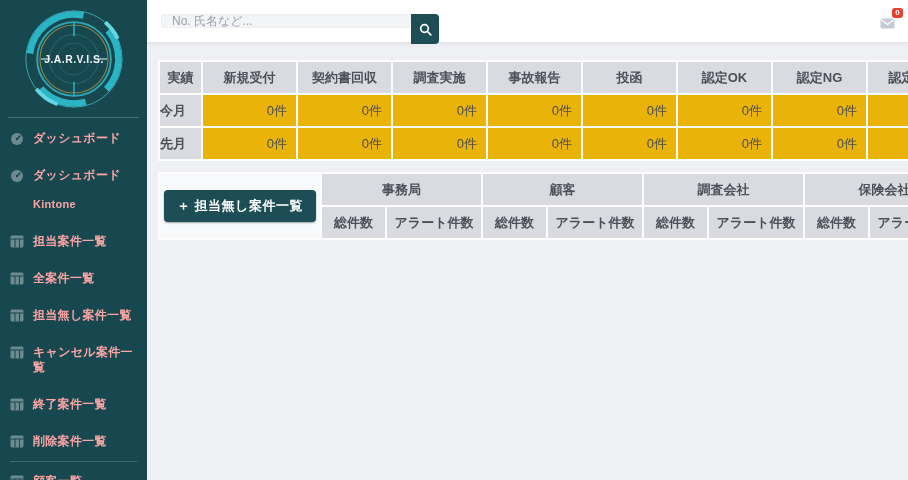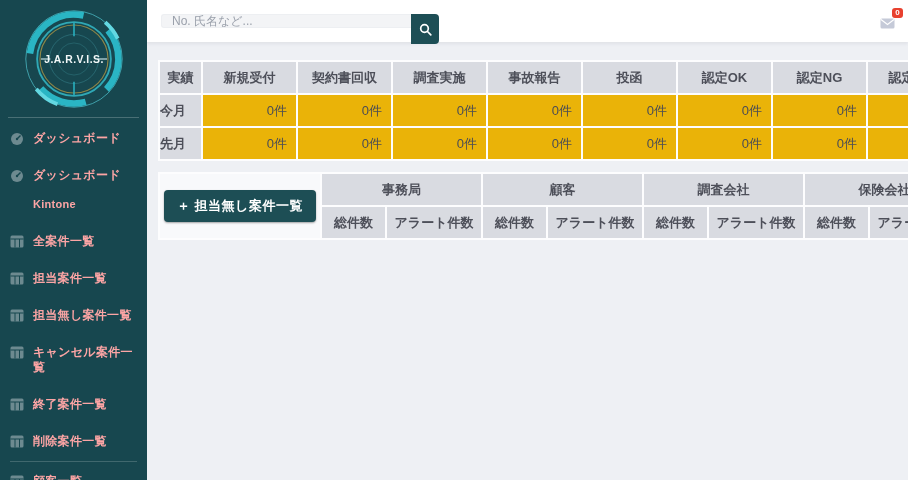--- a/index.html
+++ b/index.html
@@ -115,31 +115,31 @@
       </span>
     </div>
 
     <div class="nav-item">
       <svg class="nav-icon" width="14" height="13" viewBox="0 0 14 13">
         <rect x="0.5" y="0.5" width="13" height="12" rx="1.5" fill="#6d8a90"></rect>
         <line x1="0.5" y1="4" x2="13.5" y2="4" stroke="#17474f" stroke-width="1"></line>
         <line x1="5" y1="4" x2="5" y2="12.5" stroke="#17474f" stroke-width="1"></line>
         <line x1="9.5" y1="4" x2="9.5" y2="12.5" stroke="#17474f" stroke-width="1"></line>
       </svg>
+      <span class="nav-text">担当案件一覧</span>
+    </div>
+
+    <div class="nav-item">
+      <svg class="nav-icon" width="14" height="13" viewBox="0 0 14 13">
+        <rect x="0.5" y="0.5" width="13" height="12" rx="1.5" fill="#6d8a90"></rect>
+        <line x1="0.5" y1="4" x2="13.5" y2="4" stroke="#17474f" stroke-width="1"></line>
+        <line x1="5" y1="4" x2="5" y2="12.5" stroke="#17474f" stroke-width="1"></line>
+        <line x1="9.5" y1="4" x2="9.5" y2="12.5" stroke="#17474f" stroke-width="1"></line>
+      </svg>
       <span class="nav-text">全案件一覧</span>
-    </div>
-
-    <div class="nav-item">
-      <svg class="nav-icon" width="14" height="13" viewBox="0 0 14 13">
-        <rect x="0.5" y="0.5" width="13" height="12" rx="1.5" fill="#6d8a90"></rect>
-        <line x1="0.5" y1="4" x2="13.5" y2="4" stroke="#17474f" stroke-width="1"></line>
-        <line x1="5" y1="4" x2="5" y2="12.5" stroke="#17474f" stroke-width="1"></line>
-        <line x1="9.5" y1="4" x2="9.5" y2="12.5" stroke="#17474f" stroke-width="1"></line>
-      </svg>
-      <span class="nav-text">担当案件一覧</span>
     </div>
 
     <div class="nav-item">
       <svg class="nav-icon" width="14" height="13" viewBox="0 0 14 13">
         <rect x="0.5" y="0.5" width="13" height="12" rx="1.5" fill="#6d8a90"></rect>
         <line x1="0.5" y1="4" x2="13.5" y2="4" stroke="#17474f" stroke-width="1"></line>
         <line x1="5" y1="4" x2="5" y2="12.5" stroke="#17474f" stroke-width="1"></line>
         <line x1="9.5" y1="4" x2="9.5" y2="12.5" stroke="#17474f" stroke-width="1"></line>
       </svg>
       <span class="nav-text">担当無し案件一覧</span>

